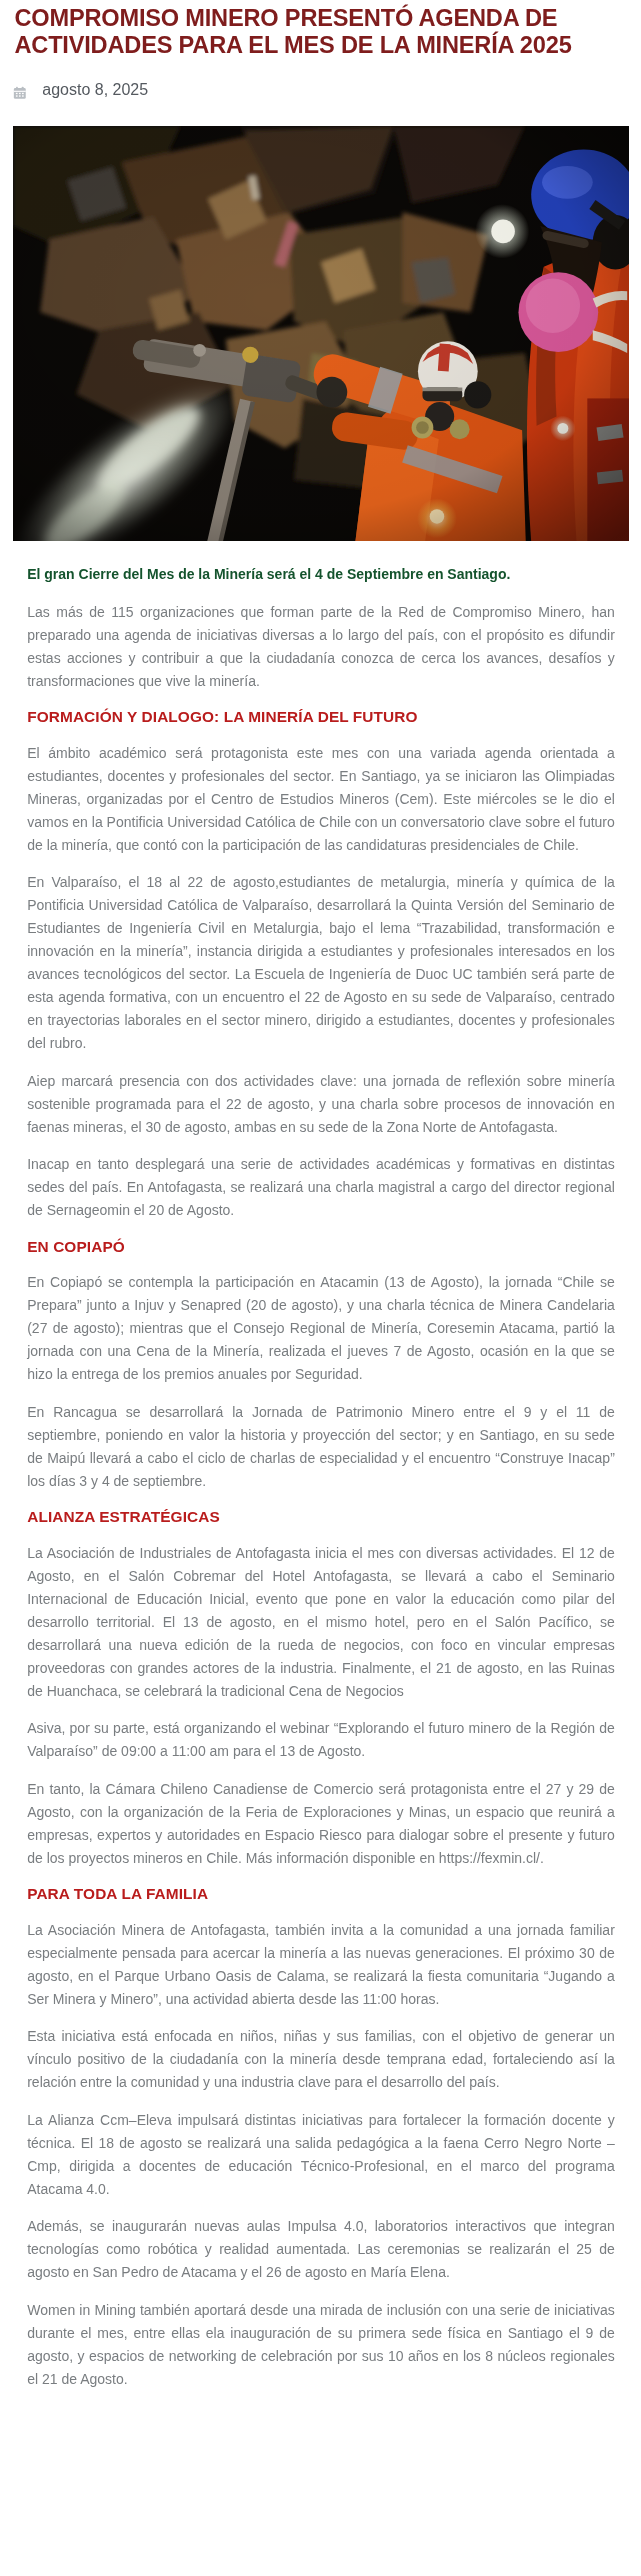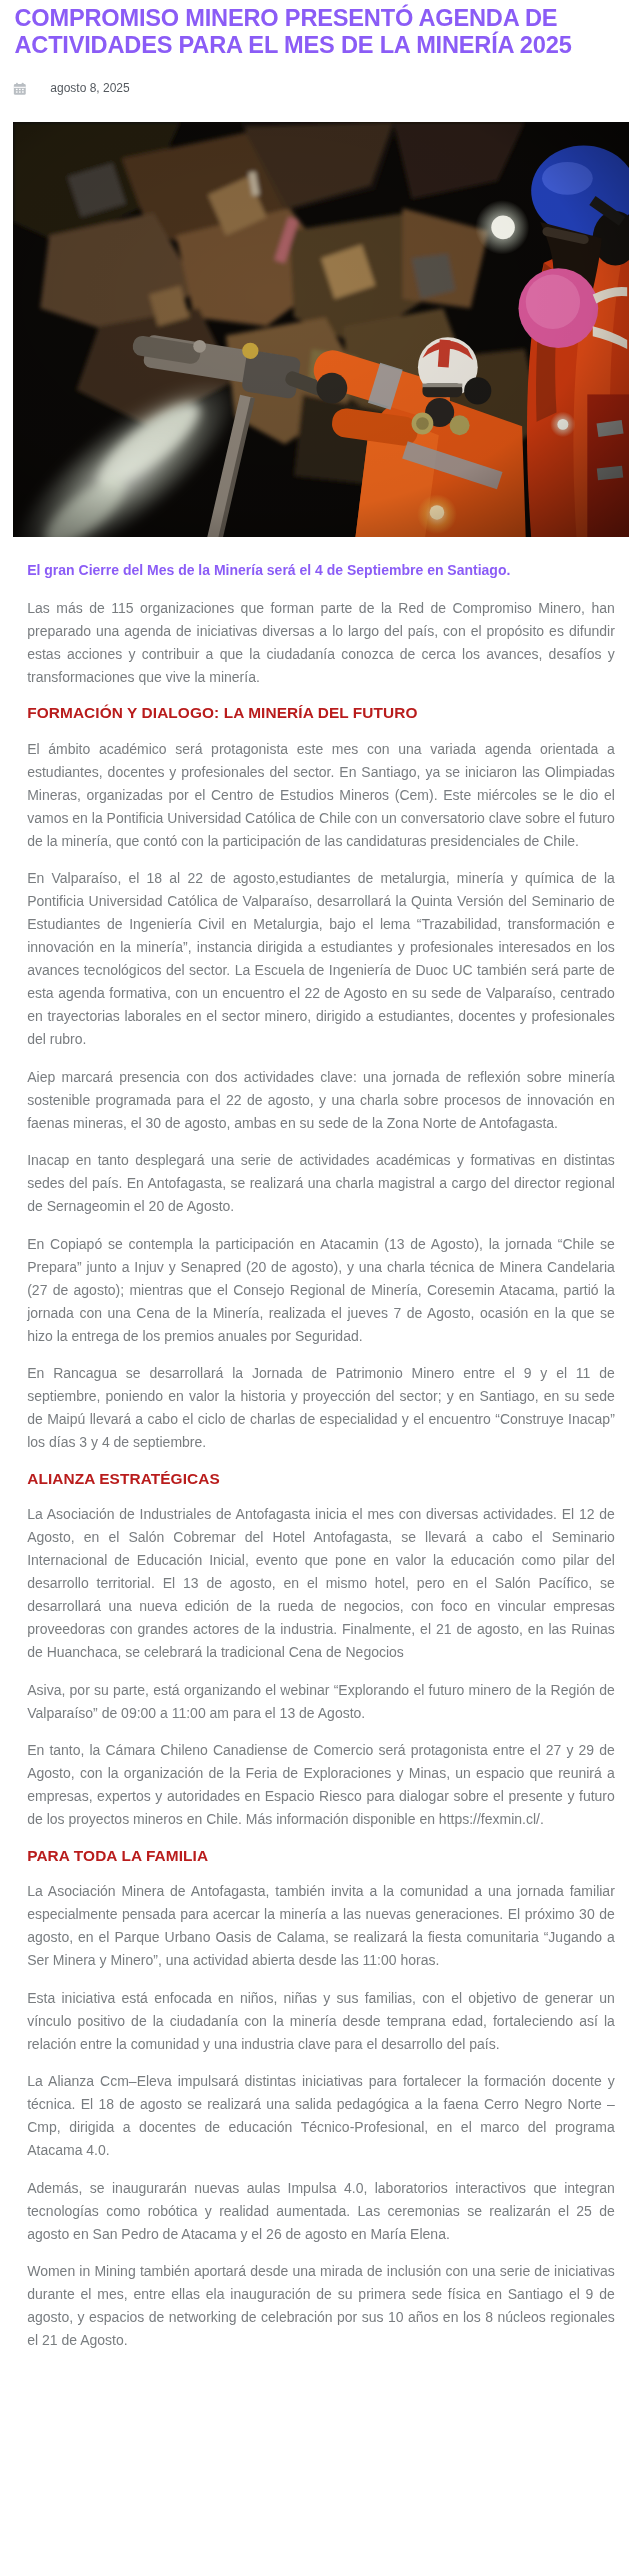--- a/index.html
+++ b/index.html
@@ -9,33 +9,33 @@
     min-height: 2576px;
     font-family: "Liberation Sans", "DejaVu Sans", sans-serif;
     -webkit-font-smoothing: antialiased;
   }
   .page { padding: 5.4px 12.7px 18px 12.7px; }
 
   h1.title {
     font-size: 23.6px;
     line-height: 27px;
     font-weight: 700;
-    color: #8b5cf6;
+    color: #7f1d1d;
     letter-spacing: -0.2px;
     padding-left: 1.8px;
   }
 
   .meta {
     margin-top: 22px;
     display: flex;
-    align-items: center;
-    gap: 24px;
+    align-items: flex-end;
+    gap: 16px;
     padding-left: 0;
     color: #54595f;
-    font-size: 12px;
+    font-size: 16px;
   }
   .meta .cal { display: inline-flex; color: #b9bec3; }
 
   figure.hero {
     margin-top: 27px;
     width: 616px;
     height: 415px;
     overflow: hidden;
     background: #070605;
   }
@@ -45,21 +45,21 @@
 
   .text-col p {
     color: #797d80;
     font-size: 14px;
     line-height: 23px;
     text-align: justify;
     margin: 0 0 14.5px 0;
   }
   .text-col p.lead {
     font-weight: 700;
-    color: #8b5cf6;
+    color: #14532d;
     text-align: left;
   }
   .text-col h2 {
     color: #b91c1c;
     font-size: 15.4px;
     line-height: 20px;
     font-weight: 700;
     margin: 0 0 14.5px 0;
     letter-spacing: 0.1px;
   }
@@ -218,20 +218,21 @@
     <p class="lead">El gran Cierre del Mes de la Minería será el 4 de Septiembre en Santiago.</p>
 
     <p>Las más de 115 organizaciones que forman parte de la Red de Compromiso Minero, han preparado una agenda de iniciativas diversas a lo largo del país, con el propósito es difundir estas acciones y contribuir a que la ciudadanía conozca de cerca los avances, desafíos y transformaciones que vive la minería.</p>
 
     <h2>FORMACIÓN Y DIALOGO: LA MINERÍA DEL FUTURO</h2>
     <p>El ámbito académico será protagonista este mes con una variada agenda orientada a estudiantes, docentes y profesionales del sector. En Santiago, ya se iniciaron las Olimpiadas Mineras, organizadas por el Centro de Estudios Mineros (Cem).  Este miércoles se le dio el vamos en la Pontificia Universidad Católica de Chile con un conversatorio clave sobre el futuro de la minería, que contó con la participación de las candidaturas presidenciales de Chile.</p>
     <p>En Valparaíso, el 18 al 22 de agosto,estudiantes de metalurgia, minería y química de la Pontificia Universidad Católica de Valparaíso, desarrollará la Quinta Versión del Seminario de Estudiantes de Ingeniería Civil en Metalurgia, bajo el lema “Trazabilidad, transformación e innovación en la minería”, instancia dirigida a estudiantes y profesionales interesados en los avances tecnológicos del sector. La Escuela de Ingeniería de Duoc UC también será parte de esta agenda formativa, con un encuentro el 22 de Agosto en su sede de Valparaíso, centrado en trayectorias laborales en el sector minero, dirigido a estudiantes, docentes y profesionales del rubro.</p>
     <p>Aiep marcará presencia con dos actividades clave: una jornada de reflexión sobre minería sostenible programada para el 22 de agosto, y una charla sobre procesos de innovación en faenas mineras, el 30 de agosto, ambas en su sede de la Zona Norte de Antofagasta.</p>
     <p>Inacap en tanto desplegará una serie de actividades académicas y formativas en distintas sedes del país. En Antofagasta, se realizará una charla magistral a cargo del director regional de Sernageomin el 20 de Agosto.</p>
 
+    <h2>EN COPIAPÓ</h2>
     <p>En Copiapó se contempla la participación en Atacamin (13 de Agosto), la jornada “Chile se Prepara” junto a Injuv y Senapred (20 de agosto), y una charla técnica de Minera Candelaria (27 de agosto); mientras que el Consejo Regional de Minería, Coresemin Atacama, partió la jornada con una Cena de la Minería, realizada el jueves 7 de Agosto, ocasión en la que se hizo la entrega de los premios anuales por Seguridad.</p>
     <p>En Rancagua se desarrollará la Jornada de Patrimonio Minero entre el 9 y el 11 de septiembre, poniendo en valor la historia y proyección del sector; y en Santiago, en su sede de Maipú llevará a cabo el ciclo de charlas de especialidad y el encuentro “Construye Inacap” los días 3 y 4 de septiembre.</p>
 
     <h2>ALIANZA ESTRATÉGICAS</h2>
     <p>La Asociación de Industriales de Antofagasta inicia el mes con diversas actividades. El 12 de Agosto, en el Salón Cobremar del Hotel Antofagasta, se llevará a cabo el Seminario Internacional de Educación Inicial, evento que pone en valor la educación como pilar del desarrollo territorial.  El 13 de agosto, en el mismo hotel, pero en el Salón Pacífico, se desarrollará una nueva edición de la rueda de negocios, con foco en vincular empresas proveedoras con grandes actores de la industria. Finalmente, el 21 de agosto, en las Ruinas de Huanchaca, se celebrará la tradicional Cena de Negocios</p>
     <p>Asiva, por su parte, está organizando el webinar “Explorando el futuro minero de la Región de Valparaíso” de 09:00 a 11:00 am para el 13 de Agosto.</p>
     <p>En tanto, la Cámara Chileno Canadiense de Comercio será protagonista entre el 27 y 29 de Agosto, con la organización de la Feria de Exploraciones y Minas, un espacio que reunirá a empresas, expertos y autoridades en Espacio Riesco para dialogar sobre el presente y futuro de los proyectos mineros en Chile. Más información disponible en https://fexmin.cl/.</p>
 
     <h2>PARA TODA LA FAMILIA</h2>
     <p>La Asociación Minera de Antofagasta, también invita a la comunidad a una jornada familiar especialmente pensada para acercar la minería a las nuevas generaciones. El próximo 30 de agosto, en el Parque Urbano Oasis de Calama, se realizará la fiesta comunitaria “Jugando a Ser Minera y Minero”, una actividad abierta desde las 11:00 horas.</p>

